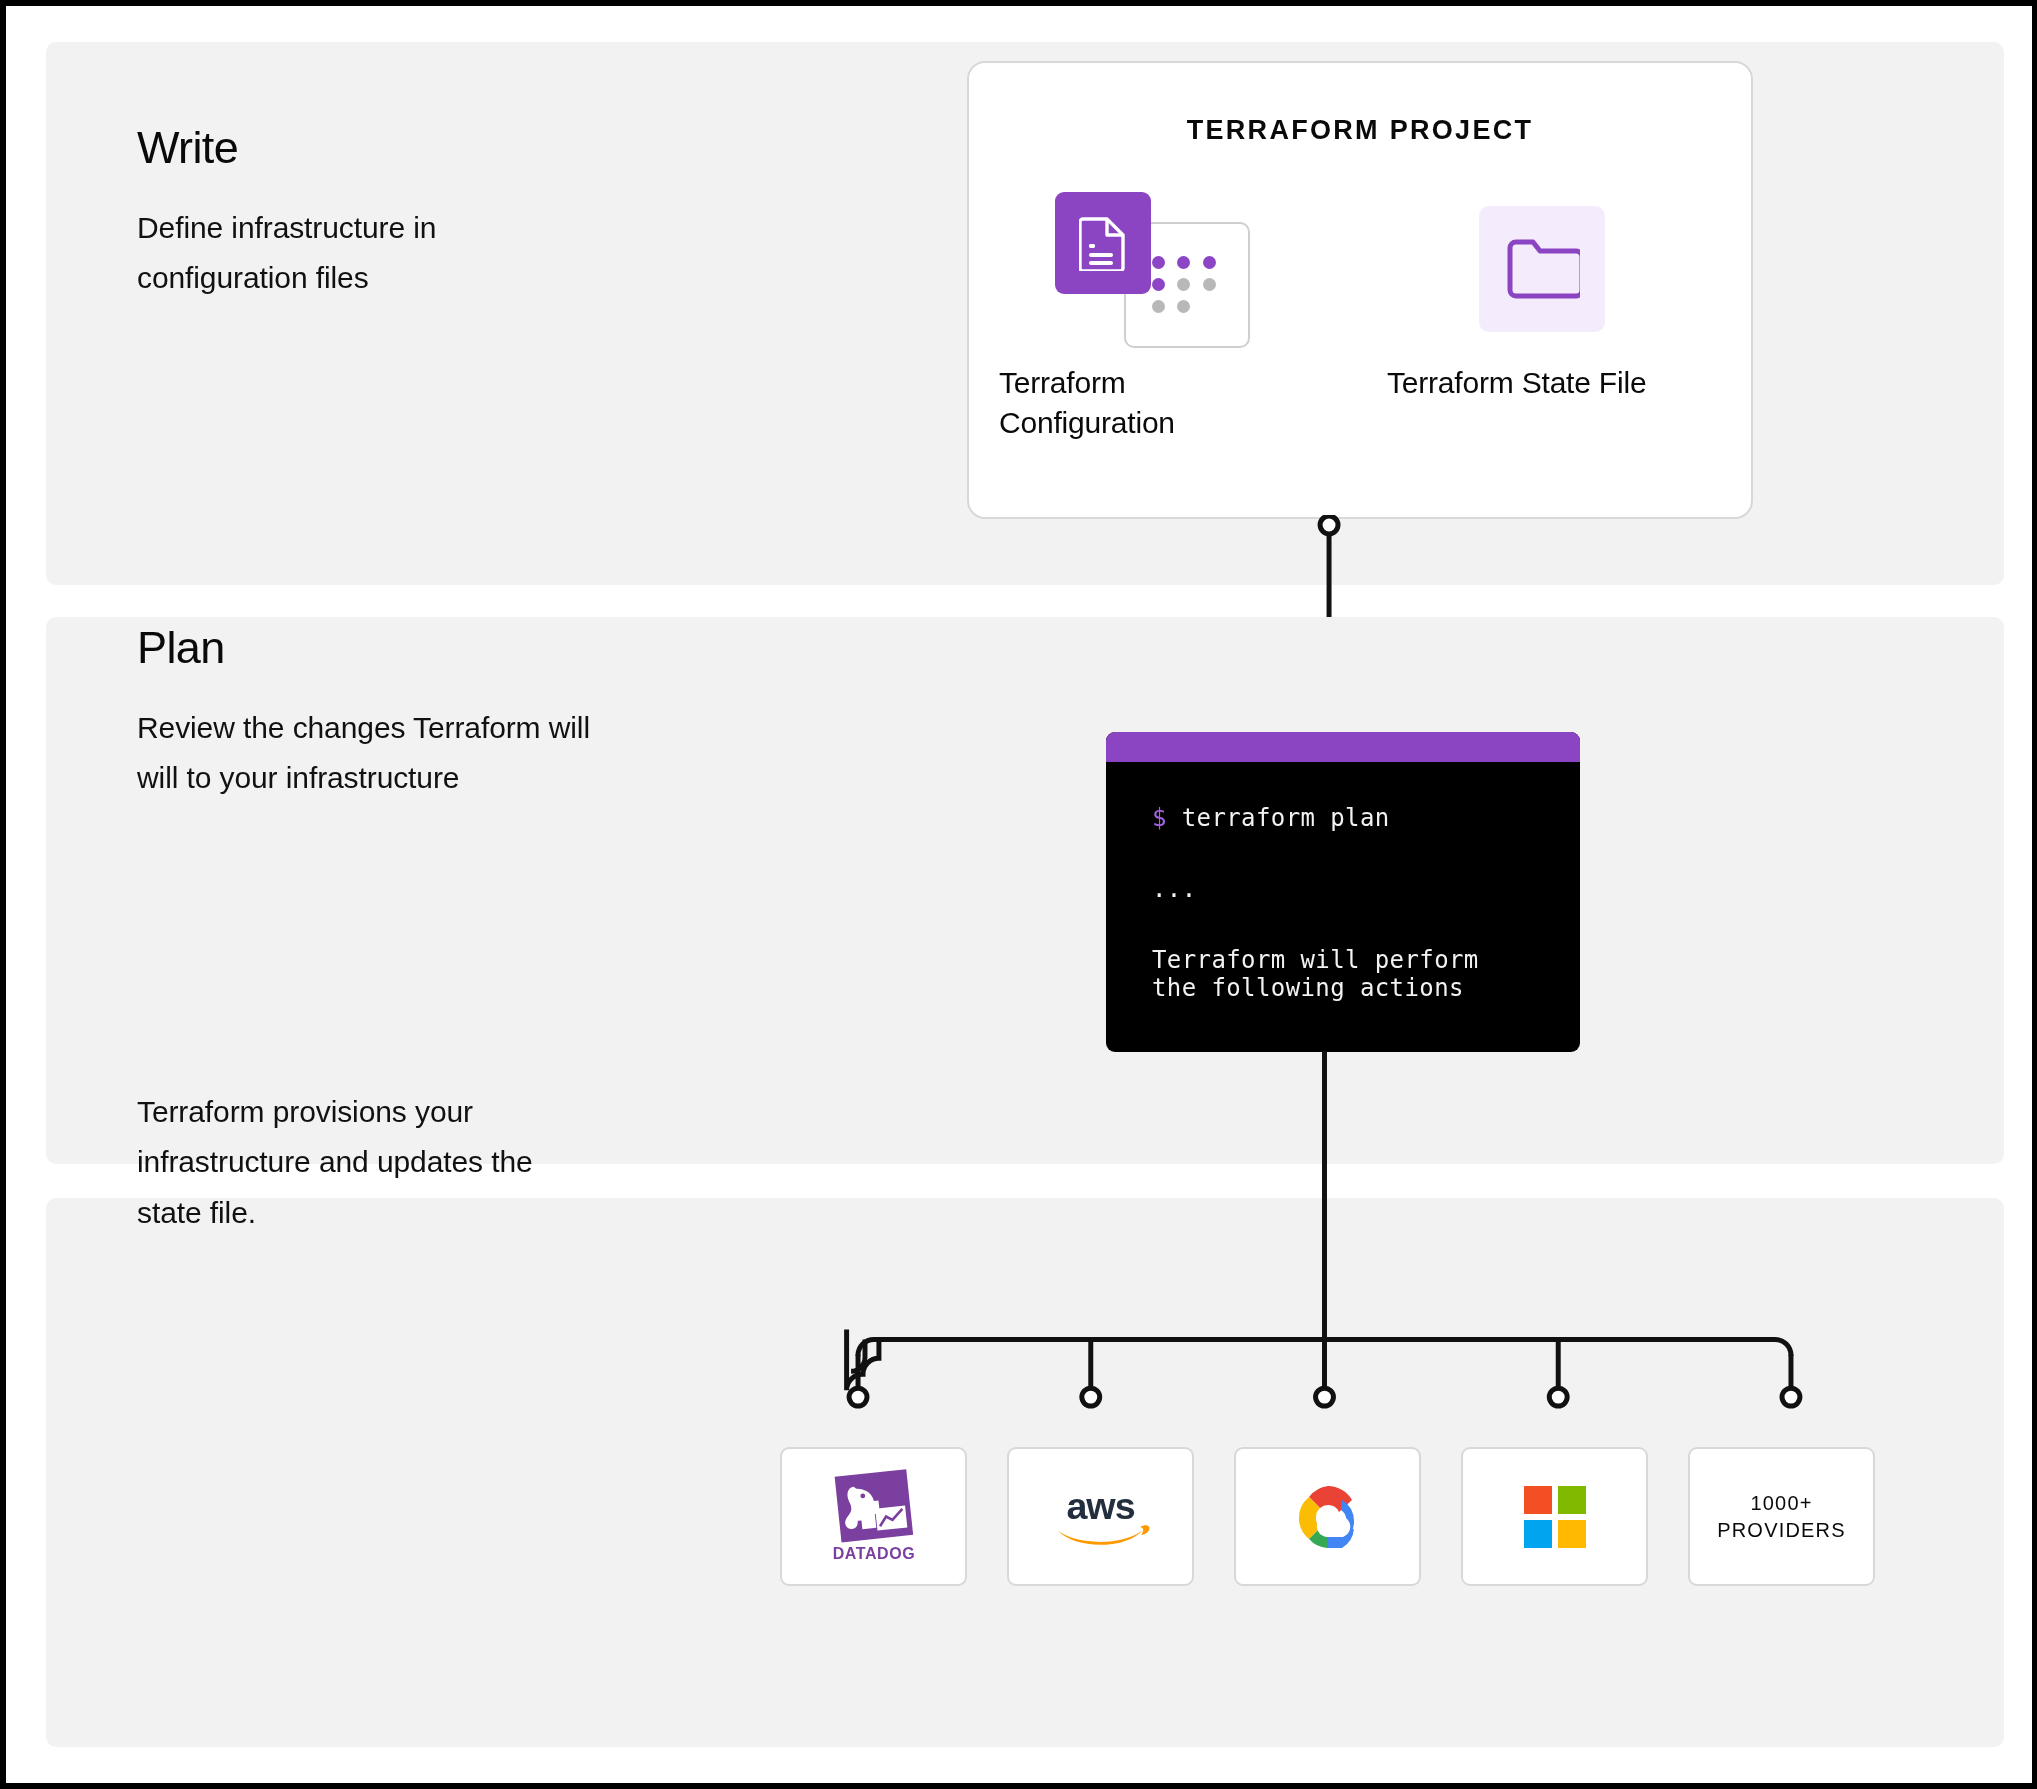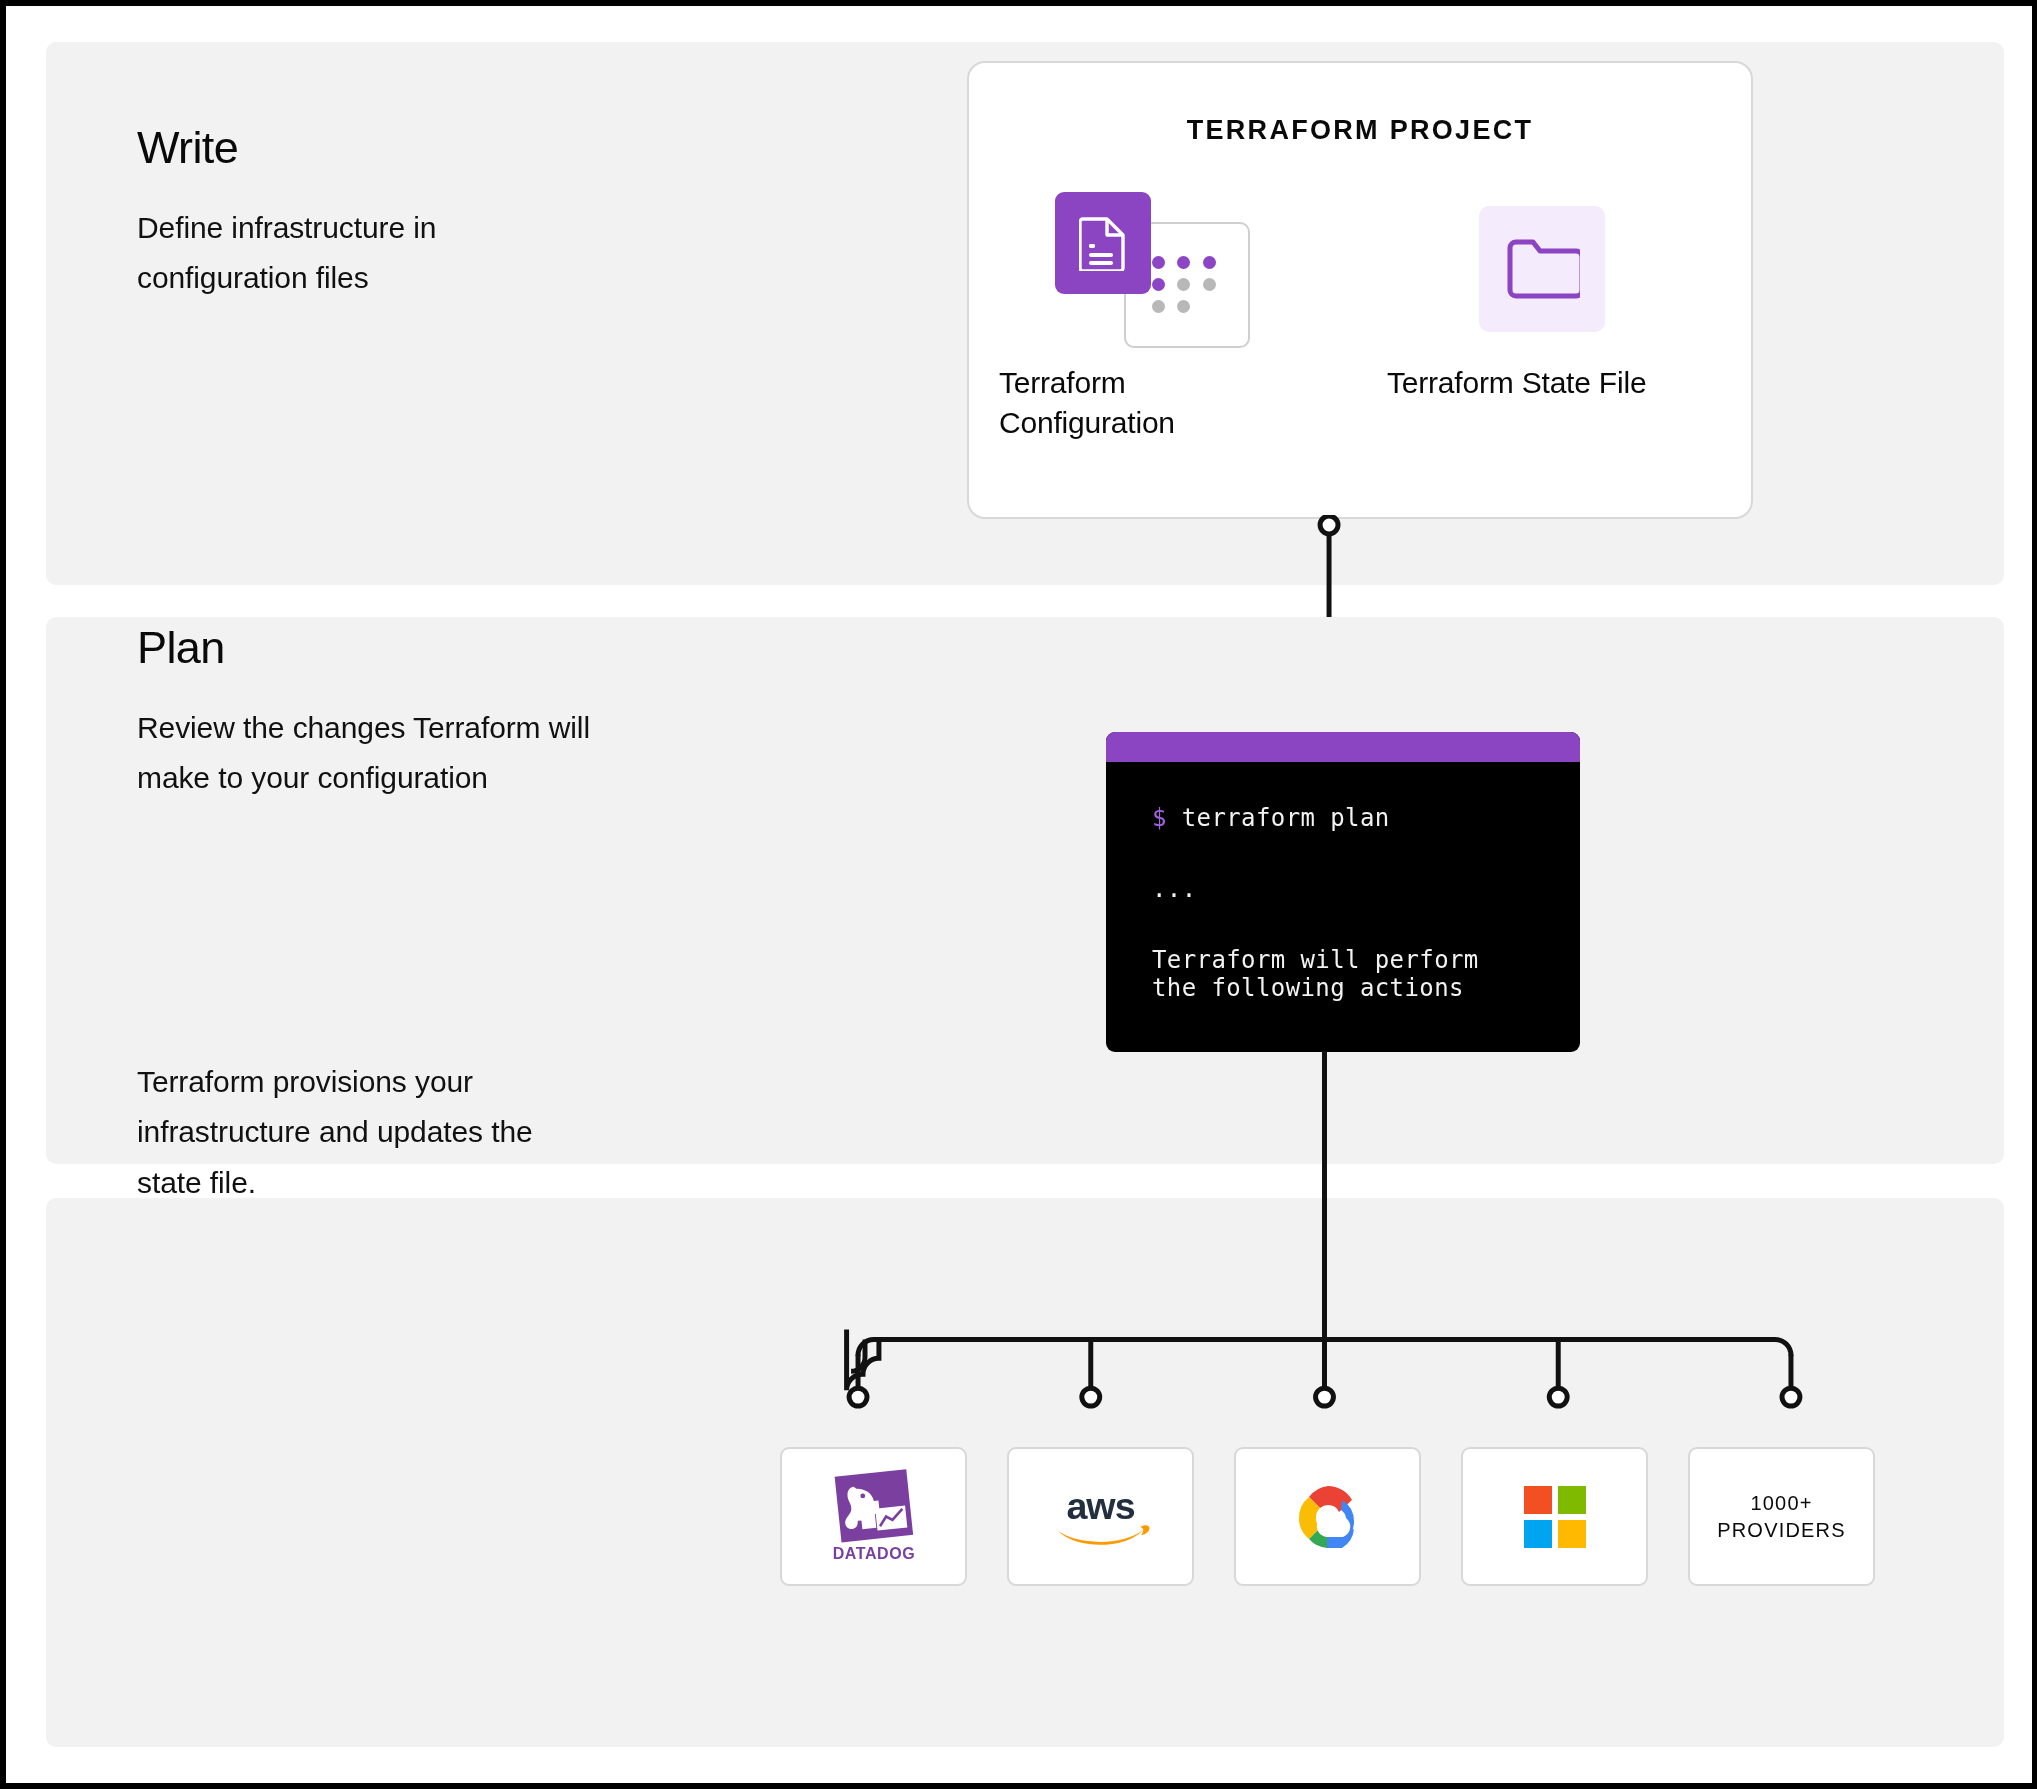--- a/index.html
+++ b/index.html
@@ -53,20 +53,21 @@
     color: #0a0a0a;
     line-height: 1;
     margin-bottom: 33px;
   }
   .copy .step-desc {
     font-size: 30px;
     font-weight: 400;
     color: #111111;
     line-height: 1.68;
     letter-spacing: -0.1px;
+    margin-top: 30px;
   }
   #copy-write { top: 119px; }
   #copy-plan  { top: 619px; }
   #copy-apply { top: 1051px; }
 
   
   #project-card {
     position: absolute;
     left: 961px;
     top: 55px;
@@ -294,21 +295,21 @@
     <svg id="conn-top" viewBox="0 0 60 200">
       <line x1="20" y1="14" x2="20" y2="168" stroke="#111111" stroke-width="5"></line>
       <circle cx="20" cy="10" r="9" fill="#ffffff" stroke="#111111" stroke-width="5"></circle>
       <path d="M20 196 L6 162 L34 162 Z" fill="#111111"></path>
     </svg>
 
     <div class="panel" id="panel-plan"></div>
 
     <div class="copy" id="copy-plan">
       <div class="step-title">Plan</div>
-      <div class="step-desc">Review the changes Terraform will make to your configuration</div>
+      <div class="step-desc">Review the changes Terraform will will to your infrastructure</div>
     </div>
 
     <div id="terminal">
       <div id="terminal-bar"></div>
       <div id="terminal-body">
         <div class="line"><span class="prompt">$</span> <span>terraform plan</span></div>
         <div class="tspace"></div>
         <div class="line">...</div>
         <div class="tspace"></div>
         <div class="line">Terraform will perform</div>

